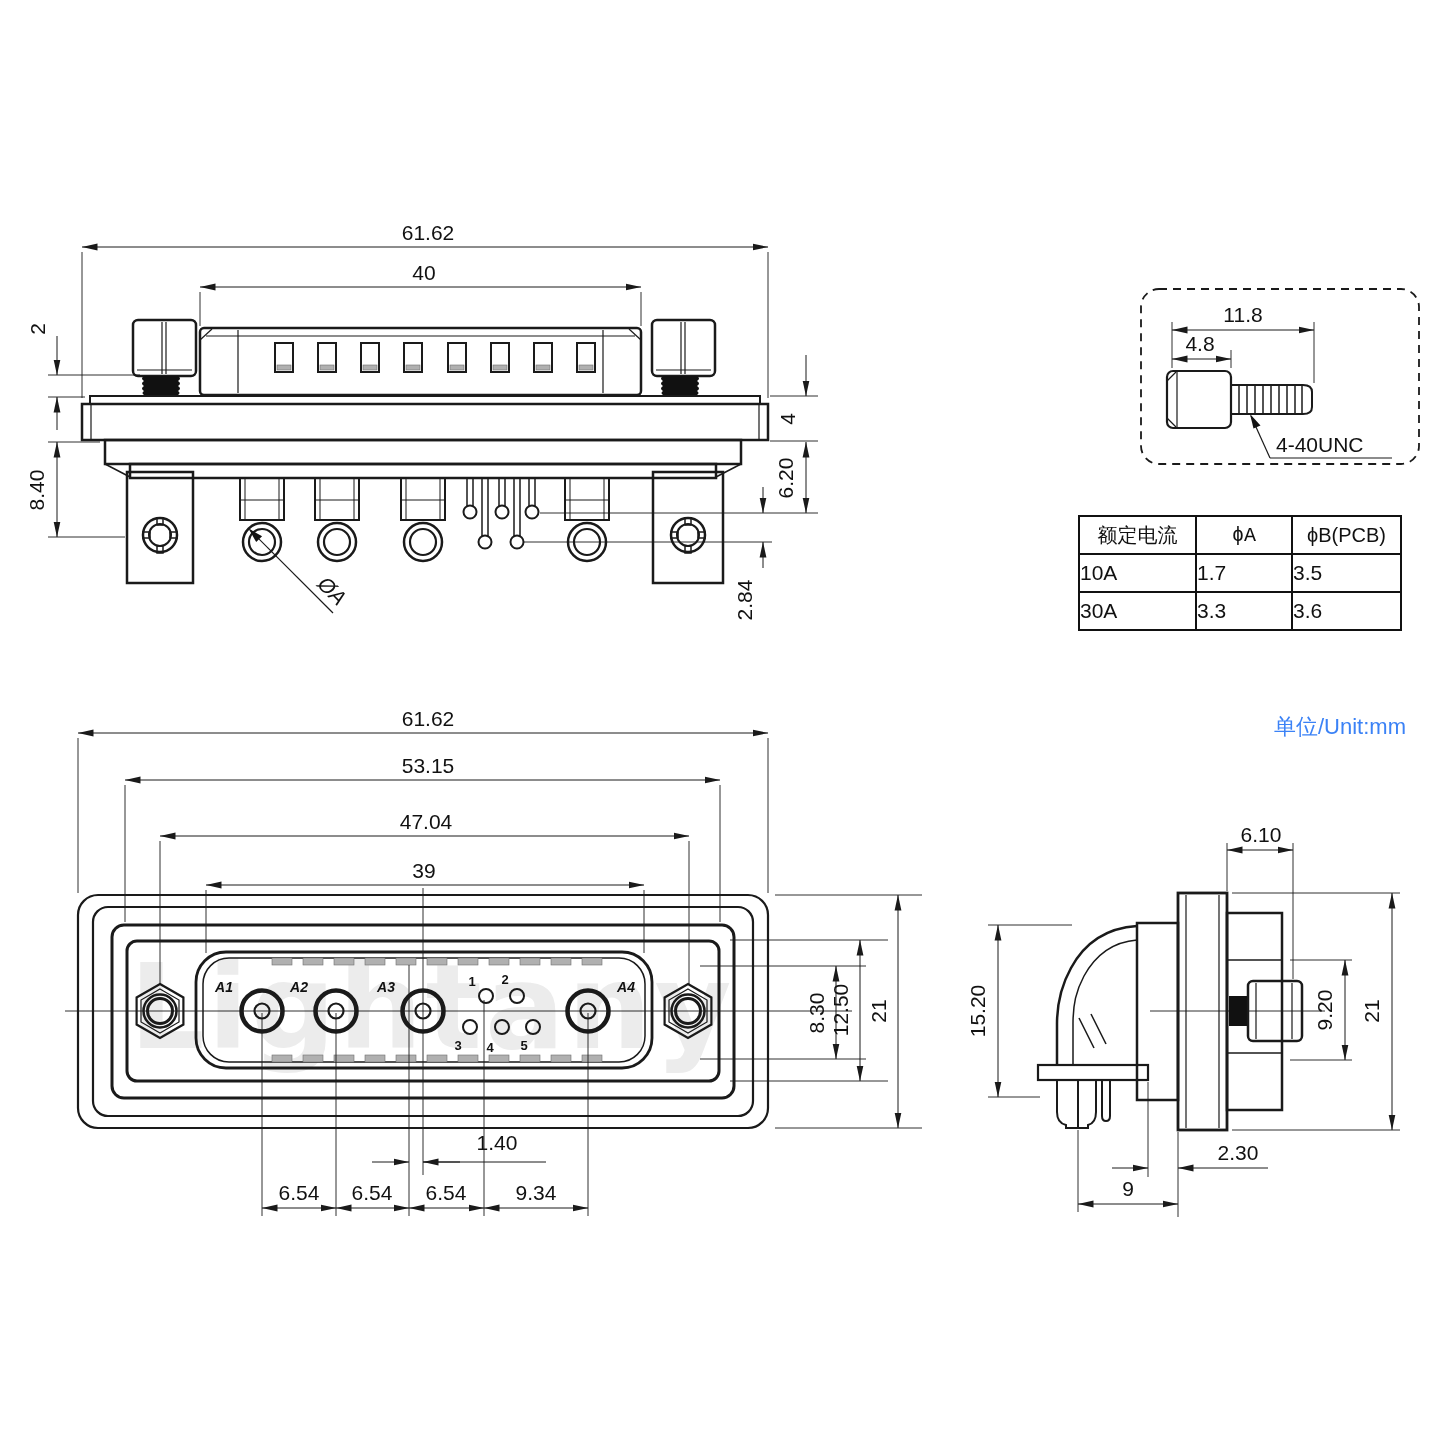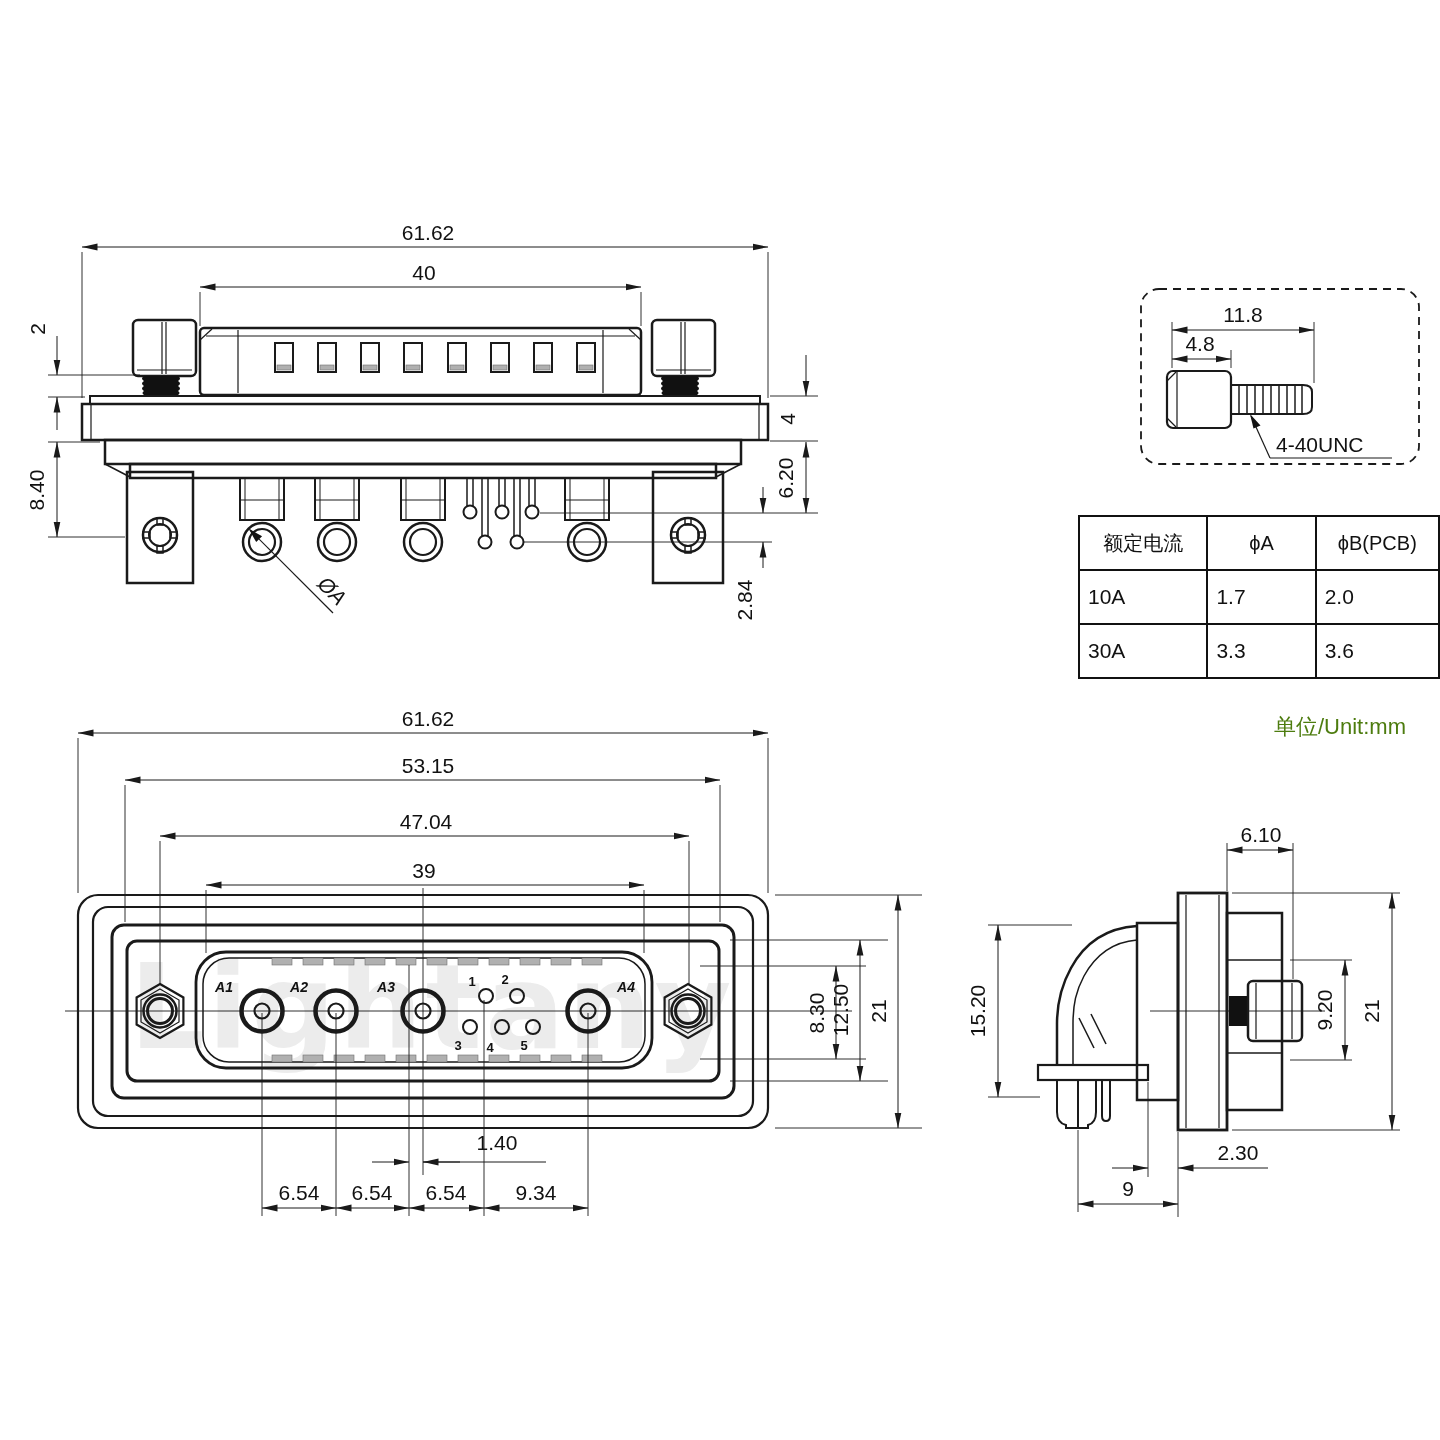--- a/index.html
+++ b/index.html
@@ -22,25 +22,25 @@
   svg .lbl{font:italic 700 14px "Liberation Sans",sans-serif;fill:#111;}
   svg .pinlbl{font:700 13px "Liberation Sans",sans-serif;fill:#111;}
   svg .mid{text-anchor:middle;}
   svg .blk{fill:#111;stroke:none;}
   svg .tick{fill:#b0b0b0;stroke:#6f6f6f;stroke-width:0.6;}
   svg .wm{font:700 118px "DejaVu Sans",sans-serif;fill:#ececec;letter-spacing:3px;text-anchor:middle;}
   
   #spec{position:absolute;left:1078px;top:515px;}
   #spec table{border-collapse:collapse;}
   #spec td,#spec th{border:2px solid #111;vertical-align:middle;
-     font:21px "Liberation Sans",sans-serif;font-weight:400;padding:8px;height:36px;}
+     font:21px "Liberation Sans",sans-serif;font-weight:400;padding:0;height:36px;}
   #spec th{font-size:20px;}
-  #spec .c1{width:115px;} #spec .c2{width:94px;} #spec .c3{width:107px;margin-top:7px;}
+  #spec .c1{width:115px;} #spec .c2{width:94px;font-family:Liberation Mono, monospace;} #spec .c3{width:107px;margin-top:7px;}
   #unit{position:absolute;left:1078px;top:712px;width:328px;text-align:right;
-     font:22px "Liberation Sans",sans-serif;color:#4d7c0f;}
+     font:22px "Liberation Sans",sans-serif;color:#3b82f6;}
 </style>
 </head>
 <body>
 
 <div id="stage">
 
 <svg width="1440" height="1440" viewBox="0 0 1440 1440">
   <defs>
     <marker id="arr" viewBox="0 0 16 8" refX="15.5" refY="4" markerWidth="16" markerHeight="8" orient="auto-start-reverse" markerUnits="userSpaceOnUse">
       <path d="M15.8,4 L0,0.6 L0,7.4 Z" fill="#1a1a1a"></path>
@@ -448,21 +448,21 @@
     <table>
       <tbody>
           <tr>
         <th class="c1">额定电流</th>
         <th class="c2">ϕA</th>
         <th class="c3">ϕB(PCB)</th>
       </tr>
       <tr>
         <td>10A</td>
         <td>1.7</td>
-        <td>2.0</td>
+        <td>3.5</td>
       </tr>
       <tr>
         <td>30A</td>
         <td>3.3</td>
         <td>3.6</td>
       </tr>
     </tbody>
       </table>
   </div>
   <div id="unit">单位/Unit:mm</div>

